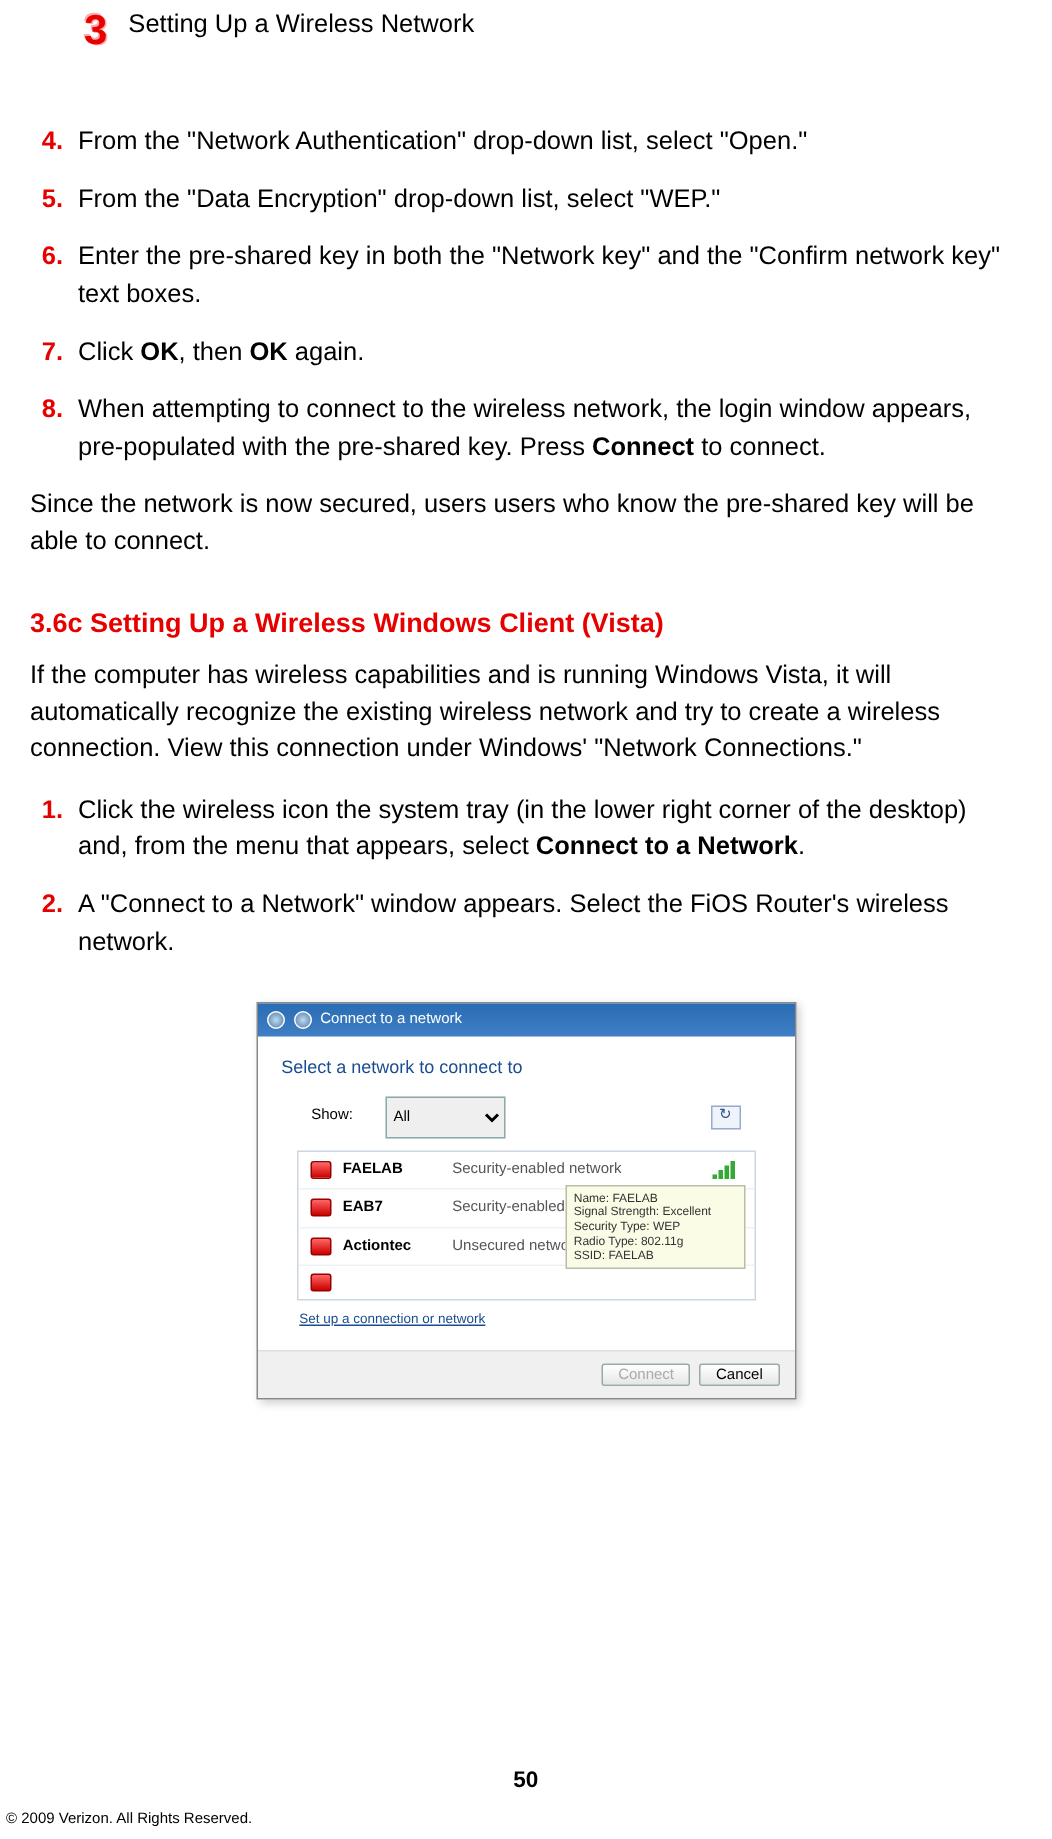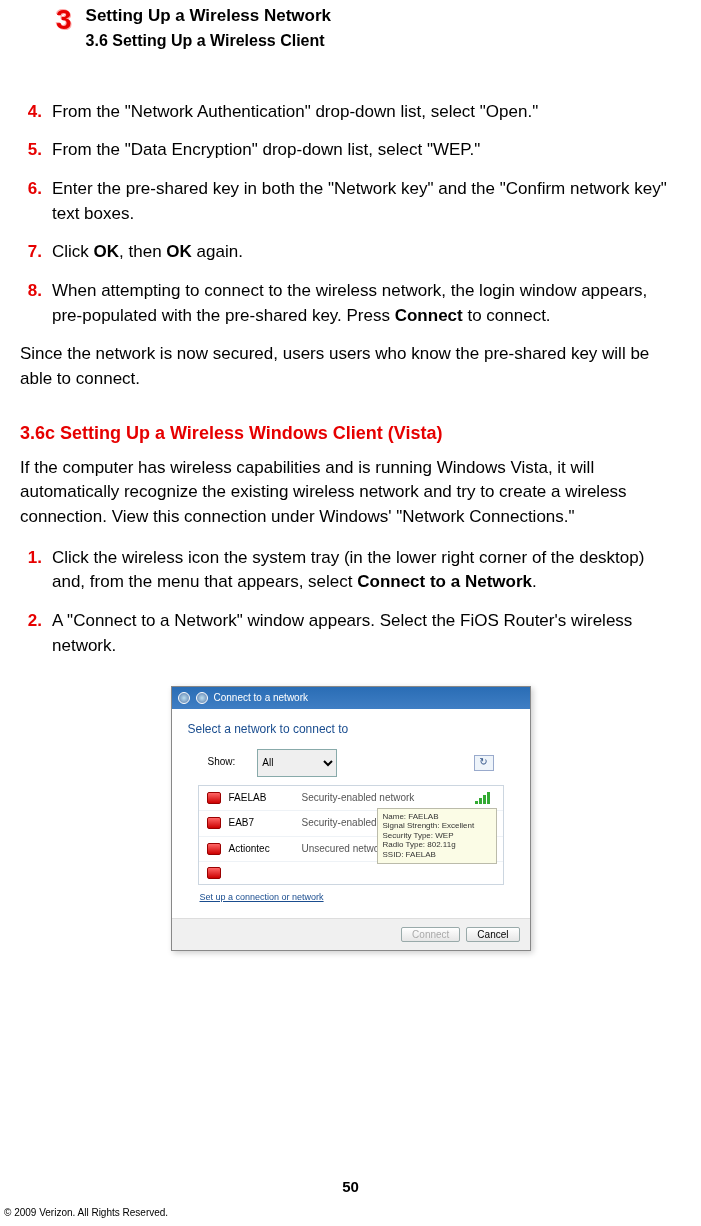--- a/index.html
+++ b/index.html
@@ -24,21 +24,21 @@
   .chapter-num {
     font-size: 28px;
     font-weight: 900;
     color: #e60000;
     font-family: Arial Black, Arial, sans-serif;
     text-shadow: 1px 1px 0 #faa, -1px -1px 0 #faa;
     line-height: 1;
     padding-top: 2px;
   }
   .header-titles { display: flex; flex-direction: column; }
-  .chapter-title { font-weight: 700; font-size: 17px; text-align: center; }
+  .chapter-title { font-weight: 400; font-size: 17px; text-align: center; }
   .section-title { font-weight: 900; font-size: 16px; }
   .content { padding-top: 48px; }
   .ol-item {
     display: flex;
     gap: 10px;
     margin-bottom: 14px;
   }
   .ol-num {
     min-width: 22px;
     font-weight: 800;
@@ -109,21 +109,21 @@
     font-size: 10px;
     gap: 8px;
     position: relative;
   }
   .vista-net-row .icon {
     width: 14px; height: 12px;
     background: linear-gradient(#f66,#c00);
     border: 1px solid #900;
     border-radius: 2px;
   }
-  .vista-net-row .name { width: 65px; font-weight: 400; }
+  .vista-net-row .name { width: 65px; font-weight: 700; }
   .vista-net-row .status { flex: 1; color: #555; }
   .vista-net-row .bars {
     width: 20px; height: 12px; display: flex; align-items: flex-end; gap: 1px;
   }
   .vista-net-row .bars span {
     display: inline-block; width: 3px; background: #3a3;
   }
   .vista-net-row .bars span:nth-child(1){height:3px}
   .vista-net-row .bars span:nth-child(2){height:6px}
   .vista-net-row .bars span:nth-child(3){height:9px}
@@ -168,21 +168,20 @@
     font-size: 10px;
   }
 </style>
 </head>
 <body>
 
 <div class="header">
   <div class="chapter-num">3</div>
   <div class="header-titles">
     <div class="chapter-title">Setting Up a Wireless Network</div>
-    <div class="section-title">3.6  Setting Up a Wireless Client</div>
   </div>
 </div>
 
 <div class="content">
 
   <div id="steps-a">
       <div class="ol-item">
         <div class="ol-num">4.</div>
         <div class="ol-text">From the "Network Authentication" drop-down list, select "Open."</div>
       </div>

